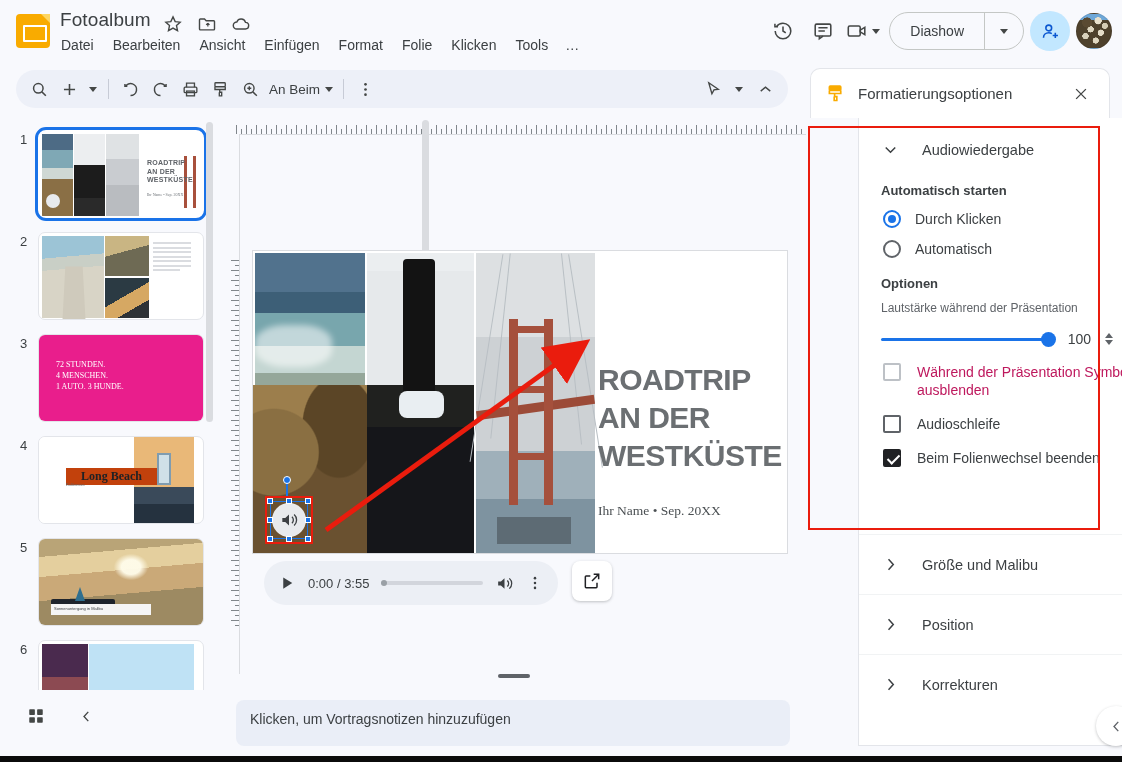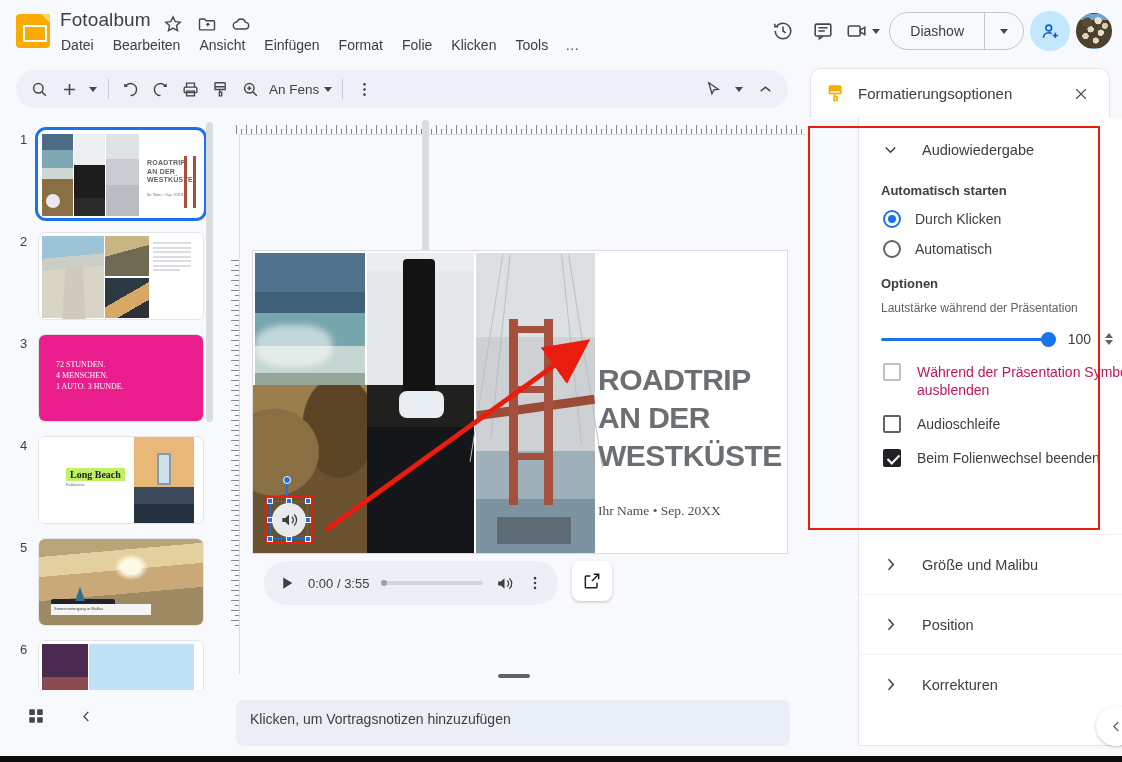--- a/index.html
+++ b/index.html
@@ -115,21 +115,21 @@
   .t2-c { position:absolute; left:66px; top:45px; width:44px; height:40px; background: linear-gradient(150deg,#2b3a43 0 45%, #d6a863 45% 72%, #2e3236 72% 100%); }
   .t2-lines { position:absolute; left:114px; top:9px; width:38px; }
   .t2-lines i { display:block; height:2px; background:#dadce0; margin-bottom:2.5px; width:100%; }
 
   
   .t3 { position:absolute; inset:0; background:#e91e8c; }
   .t3-txt { position:absolute; left:17px; top:24px; font-family:"Liberation Serif",serif; font-size:8px; line-height:11px; color:#fff; }
 
   
   .t4-l { position:absolute; left:0; top:0; width:95px; height:100%; background:#fff; }
-  .t4-tag { position:absolute; left:27px; top:31px; background:#bef264; padding:1px 4px; font-family:"Liberation Serif",serif; font-weight:700; font-size:10px; color:#202124; }
+  .t4-tag { position:absolute; left:27px; top:31px; background:#c2410c; padding:1px 15px; font-family:"Liberation Serif",serif; font-weight:700; font-size:12px; color:#202124; }
   .t4-sub { position:absolute; left:27px; top:45px; font-family:"Liberation Serif",serif; font-size:4px; color:#5f6368; }
   .t4-r { position:absolute; left:95px; top:0; width:60px; height:100%; background: linear-gradient(180deg,#e9b878 0 58%, #3a4a5a 58% 78%, #25323f 78% 100%); }
   .t4-tower { position:absolute; left:118px; top:16px; width:14px; height:32px; border:2px solid #7f9cb0; background:#cfe0e8; }
 
   
   .t5 { position:absolute; inset:0; background: linear-gradient(175deg,#b9a477 0 18%, #e4cf9e 18% 38%, #caa978 38% 62%, #9d8a62 62% 100%); }
   .t5-sun { position:absolute; left:46%; top:18%; width:34px; height:26px; background: radial-gradient(ellipse at center, rgba(255,252,235,.95) 0 40%, rgba(255,250,220,0) 72%); }
   .t5-board { position:absolute; left:12px; bottom:14px; width:64px; height:12px; background:#1e242c; border-radius:2px; }
   .t5-fin { position:absolute; left:36px; bottom:24px; width:0; height:0; border-left:5px solid transparent; border-right:5px solid transparent; border-bottom:14px solid #2f6f8f; }
   .t5-cap { position:absolute; left:12px; bottom:10px; width:100px; height:11px; background:#f5f5f5; font-size:4px; color:#3c4043; padding:2px 3px; }
@@ -389,21 +389,21 @@
           <path d="M11 12v3.5h2.5V20h-3v-4.5"></path>
         </svg>
     </div>
     <div class="tb-btn">
       <svg viewBox="0 0 24 24" width="19" height="19" fill="none" stroke="currentColor" stroke-width="1.8">
           <circle cx="10.5" cy="10.5" r="6"></circle>
           <path d="M15 15l5 5M8 10.5h5M10.5 8v5"></path>
         </svg>
     </div>
     <div class="tb-zoomsel">
-      <span>An Fens</span>
+      <span>An Beim</span>
       <span class="caret-sm"></span>
     </div>
     <div class="tb-sep"></div>
     <div class="tb-btn">
       <svg viewBox="0 0 24 24" width="19" height="19" fill="currentColor">
           <circle cx="12" cy="5.5" r="1.7"></circle>
           <circle cx="12" cy="12" r="1.7"></circle>
           <circle cx="12" cy="18.5" r="1.7"></circle>
         </svg>
     </div>

